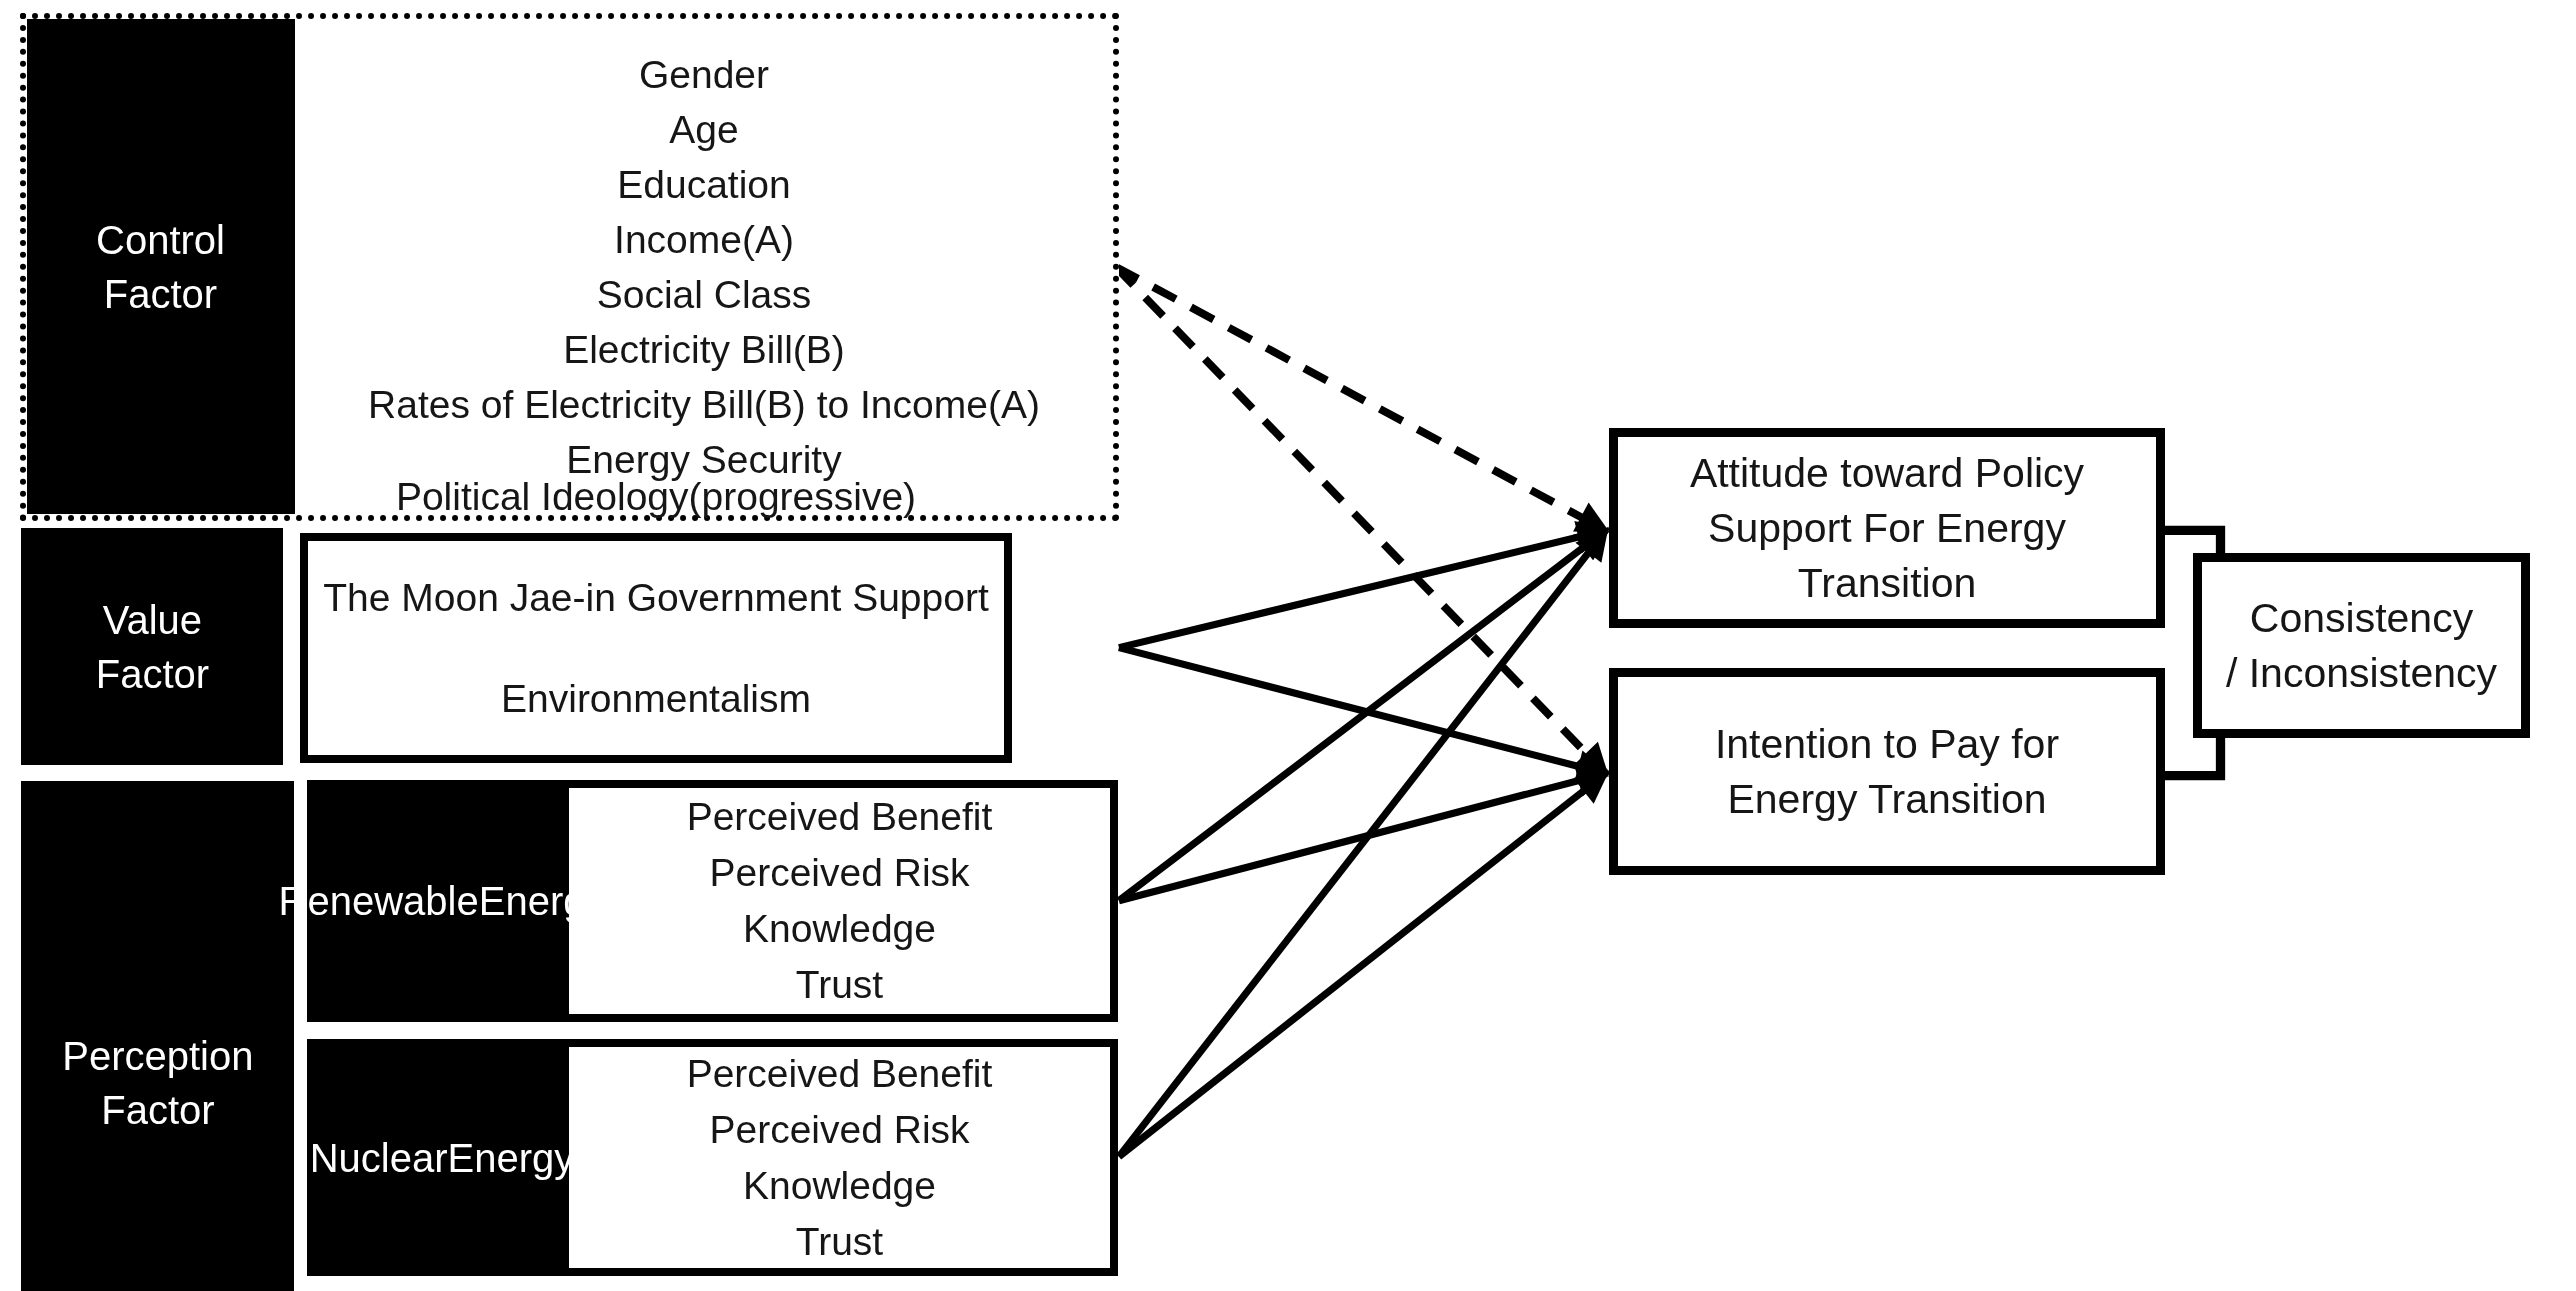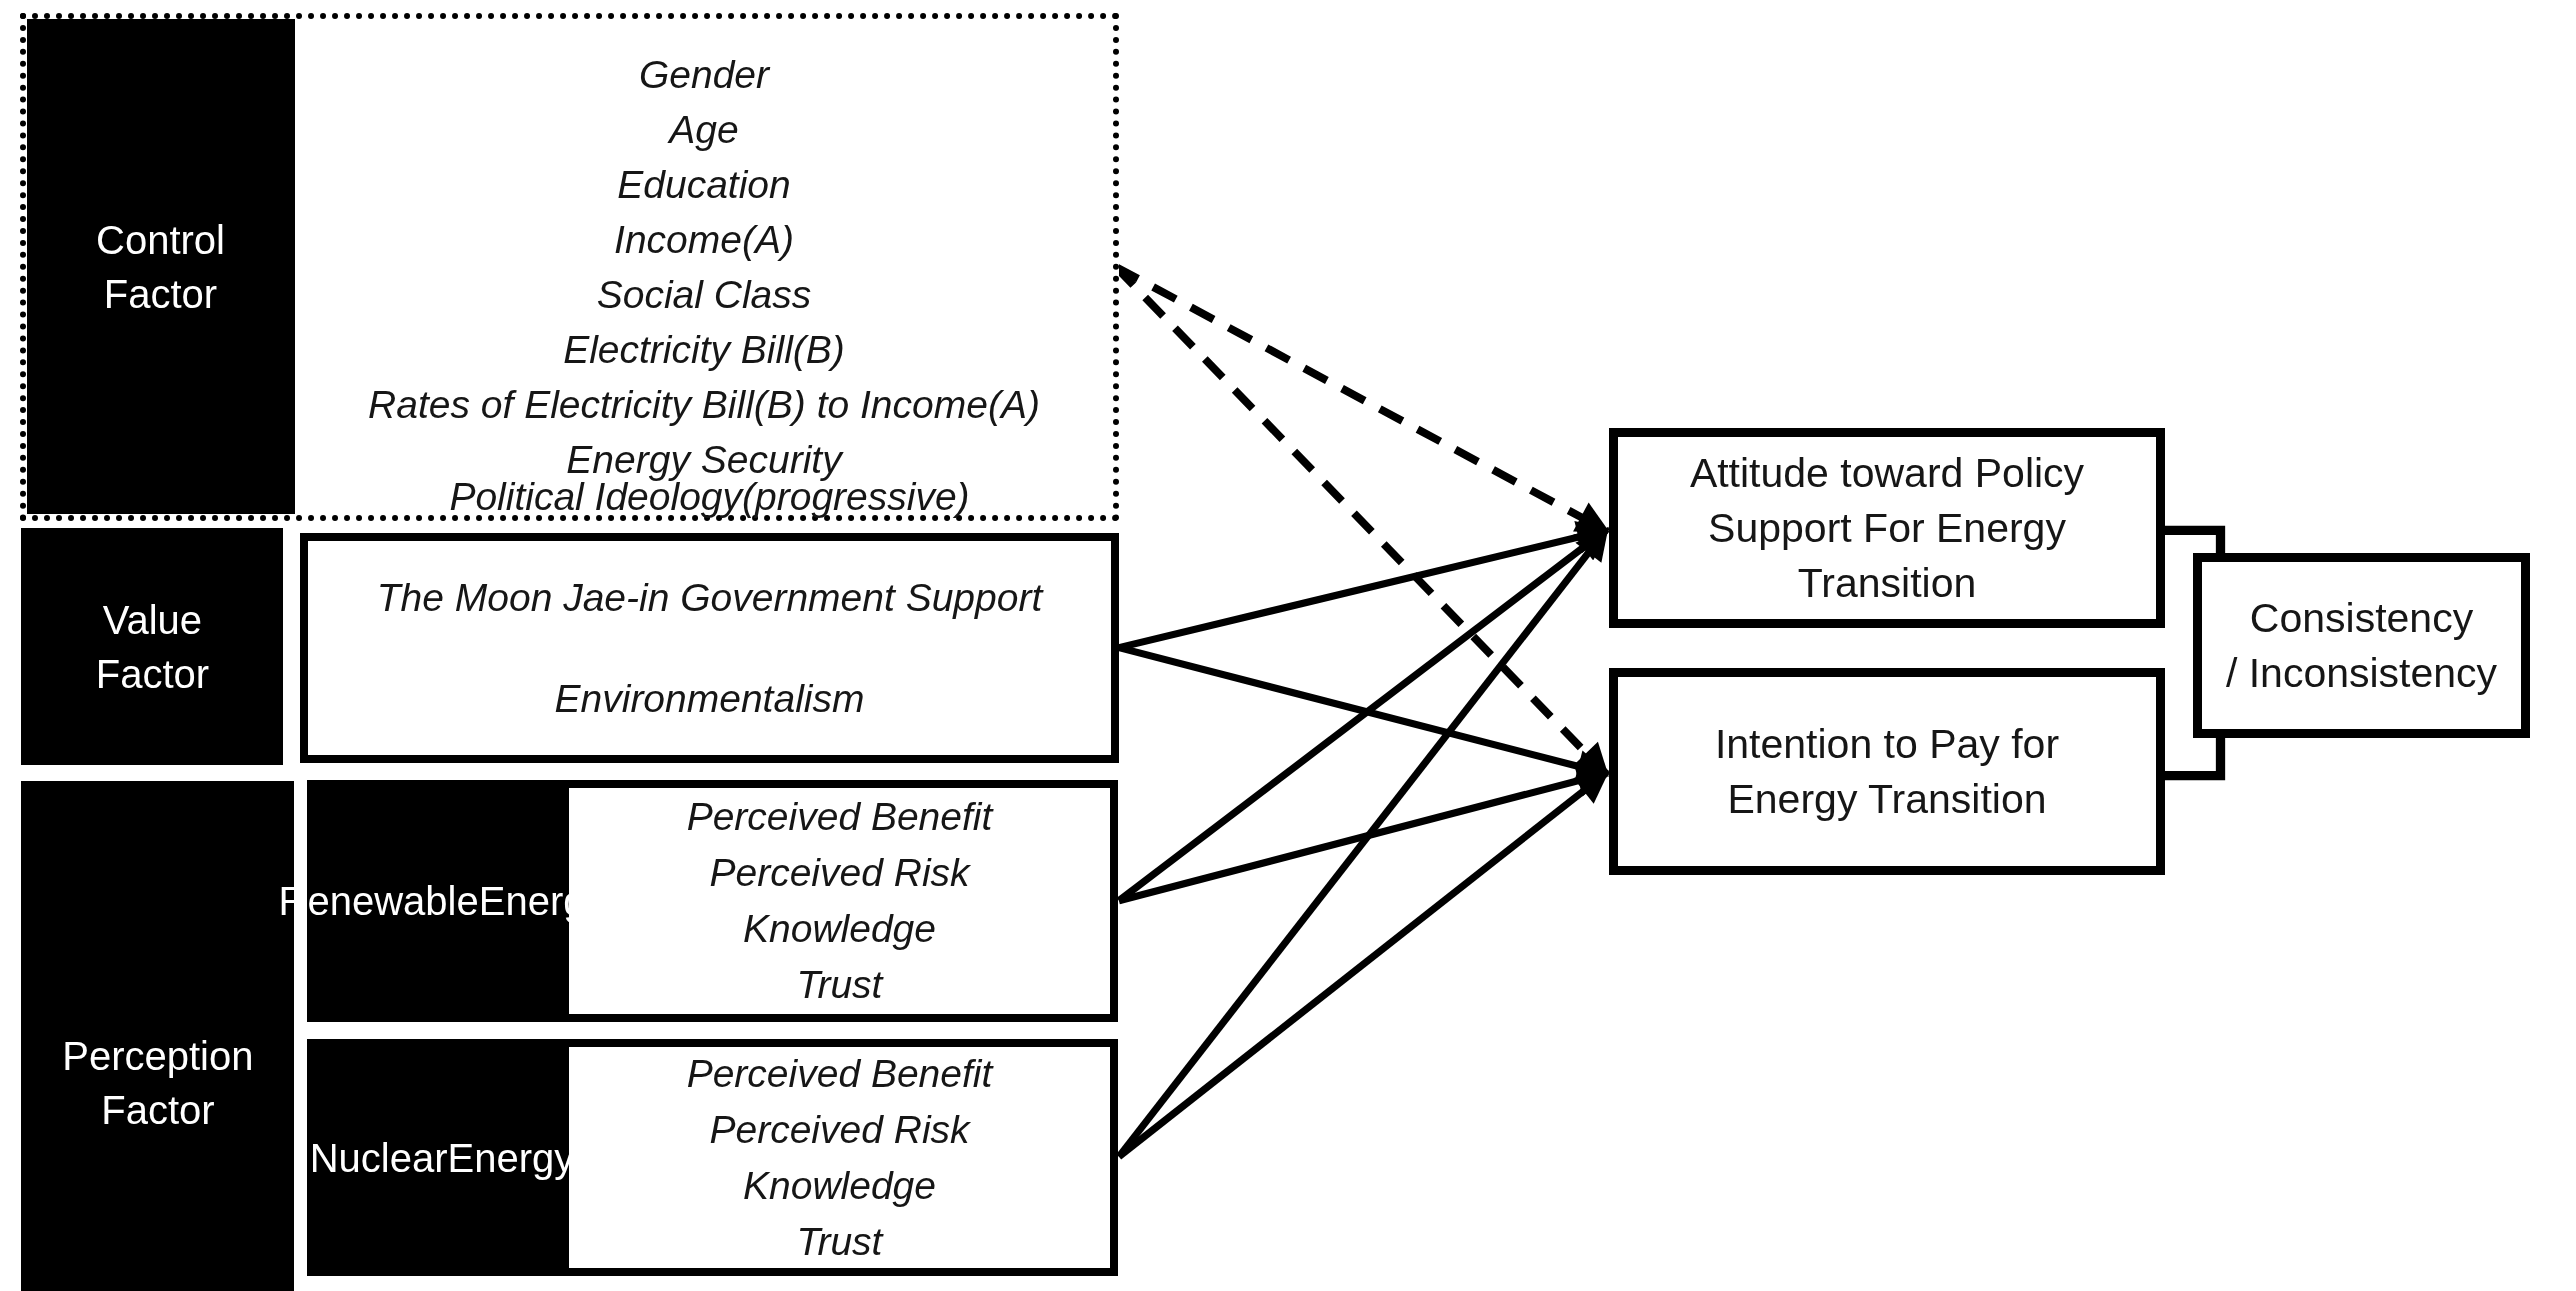--- a/index.html
+++ b/index.html
@@ -14,21 +14,21 @@
   .abs{position:absolute;box-sizing:border-box;}
   #edge-layer{position:absolute;left:0;top:0;width:2576px;height:1291px;z-index:1;}
   .box{z-index:2;background:#ffffff;}
   .black-label{
     background:#000000;color:#ffffff;
     display:flex;flex-direction:column;justify-content:center;align-items:center;
     text-align:center;font-size:40px;line-height:54px;z-index:2;
   }
   .item-list{
     display:flex;flex-direction:column;justify-content:center;align-items:center;
-    text-align:center;font-size:39px;color:#161616;z-index:2;font-style:italic;
+    text-align:center;font-size:39px;color:#161616;z-index:2;
   }
   .item-list .line{line-height:55px;white-space:nowrap;}
   .bordered{border:8.6px solid #000000;background:#ffffff;}
   .outcome{
     border:9.3px solid #000000;background:#ffffff;z-index:2;
     display:flex;flex-direction:column;justify-content:center;align-items:center;
     text-align:right;font-size:41px;line-height:55px;color:#161616;
   }
   .group{display:flex;flex-direction:row;align-items:stretch;padding:0;}
   .group .g-label{
@@ -78,21 +78,21 @@
     <div class="line">Social Class</div>
     <div class="line">Electricity Bill(B)</div>
     <div class="line">Rates of Electricity Bill(B) to Income(A)</div>
     <div class="line">Energy Security</div>
   </div>
 
   <div class="abs black-label" style="left:21.4px;top:528px;width:262px;height:237px;">
     <div>Value</div>
     <div>Factor</div>
   </div>
-  <div class="abs bordered item-list box" style="left:300px;top:533px;width:819px;height:230px;gap:44px;">
+  <div class="abs bordered item-list box" style="left:300px;top:533px;width:712px;height:230px;gap:44px;">
     <div class="line" style="line-height:57px">Political Ideology(progressive)</div>
     <div class="line" style="line-height:57px">The Moon Jae-in Government Support</div>
     <div class="line" style="line-height:57px">Environmentalism</div>
     <div class="line" style="line-height:57px">S &amp; T Optimism</div>
   </div>
 
   <div class="abs black-label" style="left:21.4px;top:781px;width:273px;height:604px;">
     <div>Perception</div>
     <div>Factor</div>
   </div>

